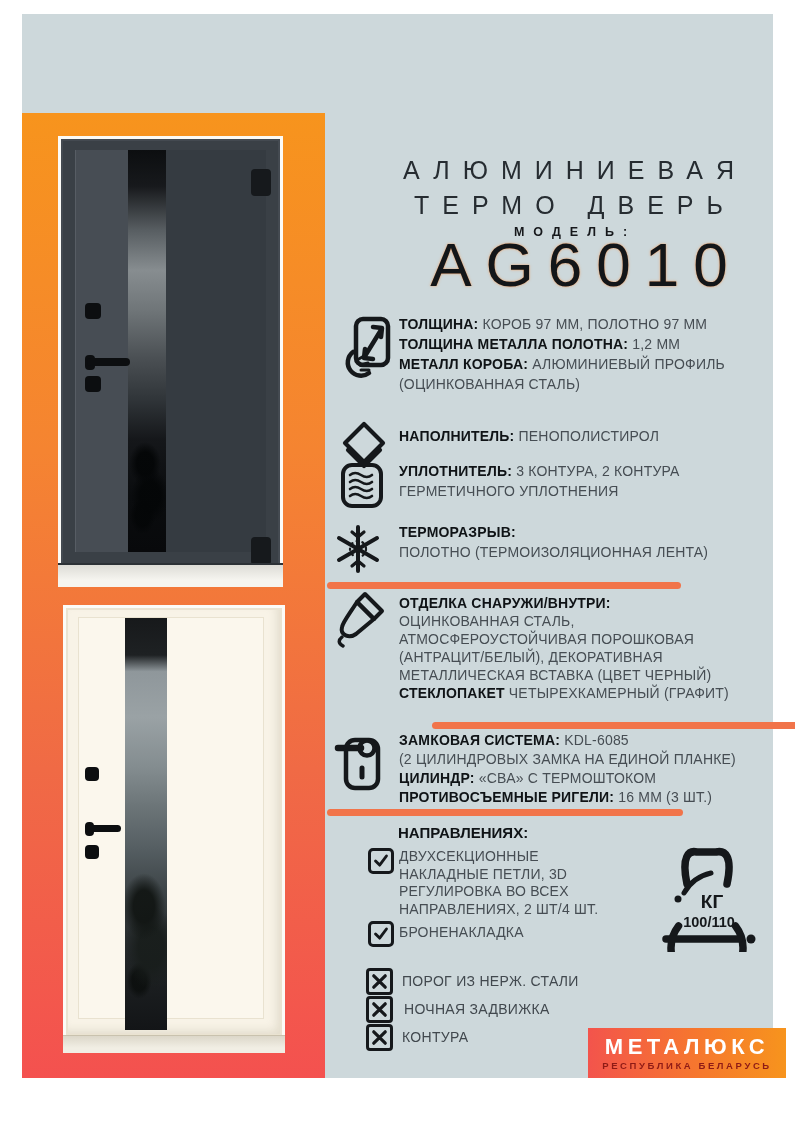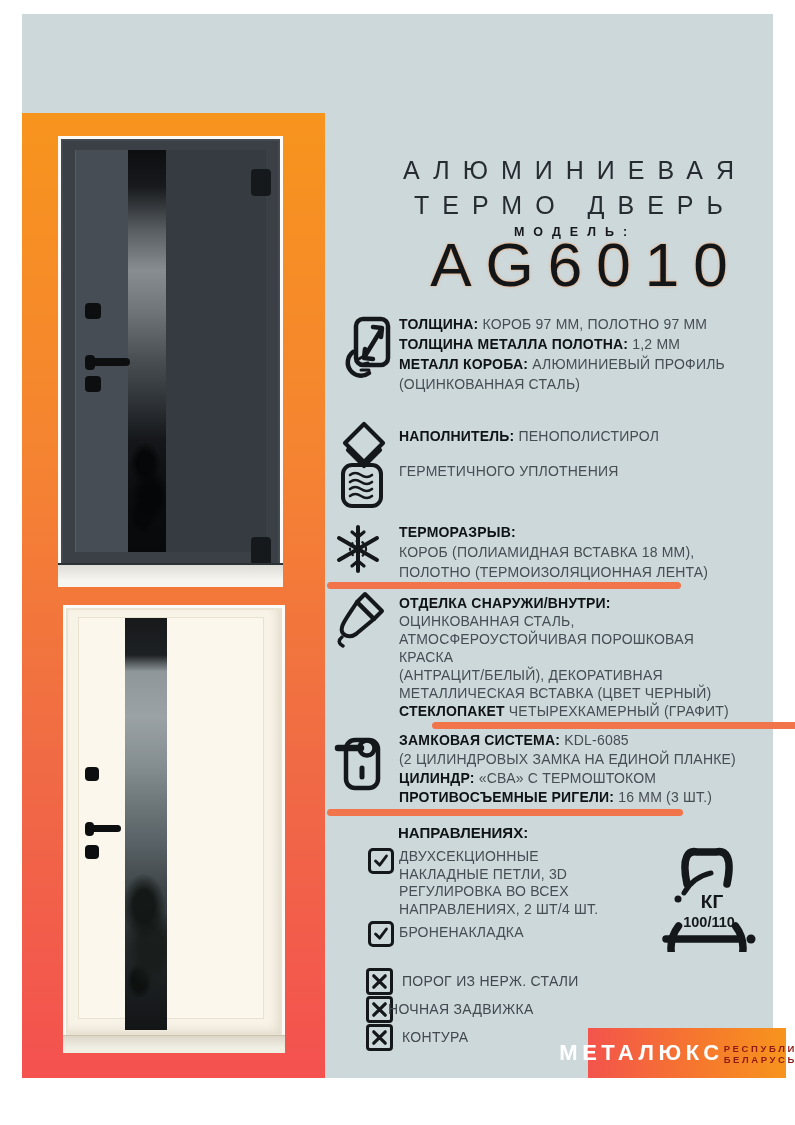--- a/index.html
+++ b/index.html
@@ -74,21 +74,21 @@
   .xbx{position:absolute;width:21px;height:21px;border:3px solid #15181b;border-radius:4px;}
   .xbx svg{display:block;width:100%;height:100%;}
   .chk-text{position:absolute;font-size:14px;color:#464d53;line-height:17.5px;letter-spacing:.2px;}
   .x-label{position:absolute;font-size:14px;color:#41484e;letter-spacing:.3px;}
 
   .kett{position:absolute;left:650px;top:842px;}
   .kett text{font-weight:700;fill:#15181b;font-family:"Liberation Sans","DejaVu Sans",sans-serif;}
 
   .logo{position:absolute;left:588px;top:1028px;width:198px;height:50px;
         background:linear-gradient(90deg,#f3544c 0%,#f6772e 55%,#f7941d 100%);
-        display:flex;flex-direction:row;align-items:center;justify-content:center;}
+        display:flex;flex-direction:column;align-items:center;justify-content:center;}
   .logo-name{font-size:22px;font-weight:700;color:#ffffff;letter-spacing:4.5px;line-height:24px;}
   .logo-sub{font-size:9.5px;font-weight:700;color:#8e1b16;letter-spacing:2.6px;margin-top:1px;}
 </style>
 </head>
 <body>
 
 <div class="page">
   <div class="panel"></div>
   <div class="strip"></div>
 
@@ -175,34 +175,33 @@
   <div class="spec-text" style="top:314px;line-height:20px;">
     <div class="line"><span class="b">ТОЛЩИНА:</span><span class="t"> КОРОБ 97 ММ, ПОЛОТНО 97 ММ</span></div>
     <div class="line"><span class="b">ТОЛЩИНА МЕТАЛЛА ПОЛОТНА:</span><span class="t"> 1,2 ММ</span></div>
     <div class="line"><span class="b">МЕТАЛЛ КОРОБА:</span><span class="t"> АЛЮМИНИЕВЫЙ ПРОФИЛЬ</span></div>
     <div class="line"><span class="b"></span><span class="t">(ОЦИНКОВАННАЯ СТАЛЬ)</span></div>
   </div>
   <div class="spec-text" style="top:428px;">
     <div class="line"><span class="b">НАПОЛНИТЕЛЬ:</span><span class="t"> ПЕНОПОЛИСТИРОЛ</span></div>
   </div>
   <div class="spec-text" style="top:461px;line-height:20px;">
+    <div class="line"><span class="b">УПЛОТНИТЕЛЬ:</span><span class="t"> 3 КОНТУРА, 2 КОНТУРА</span></div>
     <div class="line"><span class="b"></span><span class="t">ГЕРМЕТИЧНОГО УПЛОТНЕНИЯ</span></div>
   </div>
   <div class="spec-text" style="top:522px;line-height:20px;">
     <div class="line"><span class="b">ТЕРМОРАЗРЫВ:</span><span class="t"></span></div>
-    <div class="line"><span class="b"></span><span class="t">КОРОБ (ПОЛИАМИДНАЯ ВСТАВКА 18 ММ),</span></div>
     <div class="line"><span class="b"></span><span class="t">ПОЛОТНО (ТЕРМОИЗОЛЯЦИОННАЯ ЛЕНТА)</span></div>
   </div>
   <div class="divider div1"></div>
 
   <div class="spec-text" style="top:594px;line-height:18px;">
     <div class="line"><span class="b">ОТДЕЛКА СНАРУЖИ/ВНУТРИ:</span><span class="t"></span></div>
     <div class="line"><span class="b"></span><span class="t">ОЦИНКОВАННАЯ СТАЛЬ,</span></div>
     <div class="line"><span class="b"></span><span class="t">АТМОСФЕРОУСТОЙЧИВАЯ ПОРОШКОВАЯ</span></div>
-    <div class="line"><span class="b"></span><span class="t">КРАСКА</span></div>
     <div class="line"><span class="b"></span><span class="t">(АНТРАЦИТ/БЕЛЫЙ), ДЕКОРАТИВНАЯ</span></div>
     <div class="line"><span class="b"></span><span class="t">МЕТАЛЛИЧЕСКАЯ ВСТАВКА (ЦВЕТ ЧЕРНЫЙ)</span></div>
     <div class="line"><span class="b">СТЕКЛОПАКЕТ</span><span class="t"> ЧЕТЫРЕХКАМЕРНЫЙ (ГРАФИТ)</span></div>
   </div>
   <div class="divider div2"></div>
 
   <div class="spec-text" style="top:731px;line-height:19px;">
     <div class="line"><span class="b">ЗАМКОВАЯ СИСТЕМА:</span><span class="t"> KDL-6085</span></div>
     <div class="line"><span class="b"></span><span class="t">(2 ЦИЛИНДРОВЫХ ЗАМКА НА ЕДИНОЙ ПЛАНКЕ)</span></div>
     <div class="line"><span class="b">ЦИЛИНДР:</span><span class="t"> «СВА» С ТЕРМОШТОКОМ</span></div>
@@ -247,21 +246,21 @@
     <svg viewBox="0 0 22 22">
         <path class="ink" d="M5,5 L17,17 M17,5 L5,17" stroke-width="3.4"></path>
       </svg>
   </span>
   <div class="x-label" style="left:402px;top:973px;">ПОРОГ ИЗ НЕРЖ. СТАЛИ</div>
   <span class="xbx" style="left:366px;top:996px;">
     <svg viewBox="0 0 22 22">
         <path class="ink" d="M5,5 L17,17 M17,5 L5,17" stroke-width="3.4"></path>
       </svg>
   </span>
-  <div class="x-label" style="left:388px;top:1001px;">НОЧНАЯ ЗАДВИЖКА</div>
+  <div class="x-label" style="left:404px;top:1001px;">НОЧНАЯ ЗАДВИЖКА</div>
   <span class="xbx" style="left:366px;top:1024px;">
     <svg viewBox="0 0 22 22">
         <path class="ink" d="M5,5 L17,17 M17,5 L5,17" stroke-width="3.4"></path>
       </svg>
   </span>
   <div class="x-label" style="left:402px;top:1029px;">КОНТУРА</div>
 
   <div class="logo">
     <div class="logo-name">МЕТАЛЮКС</div>
     <div class="logo-sub">РЕСПУБЛИКА БЕЛАРУСЬ</div>

